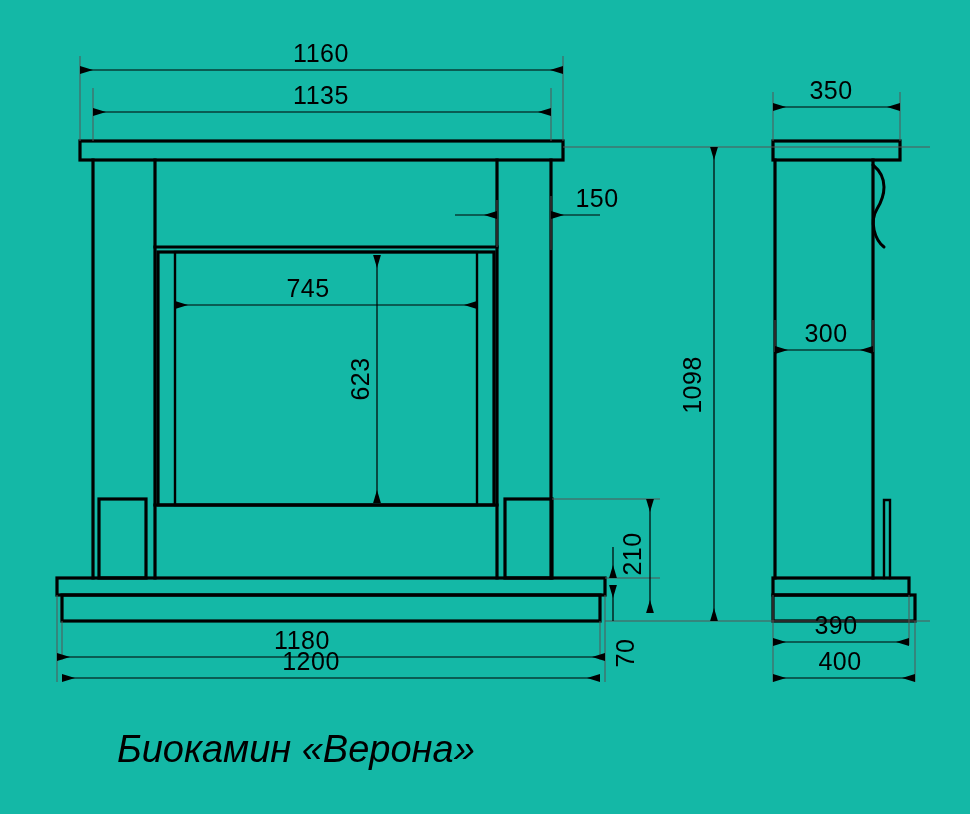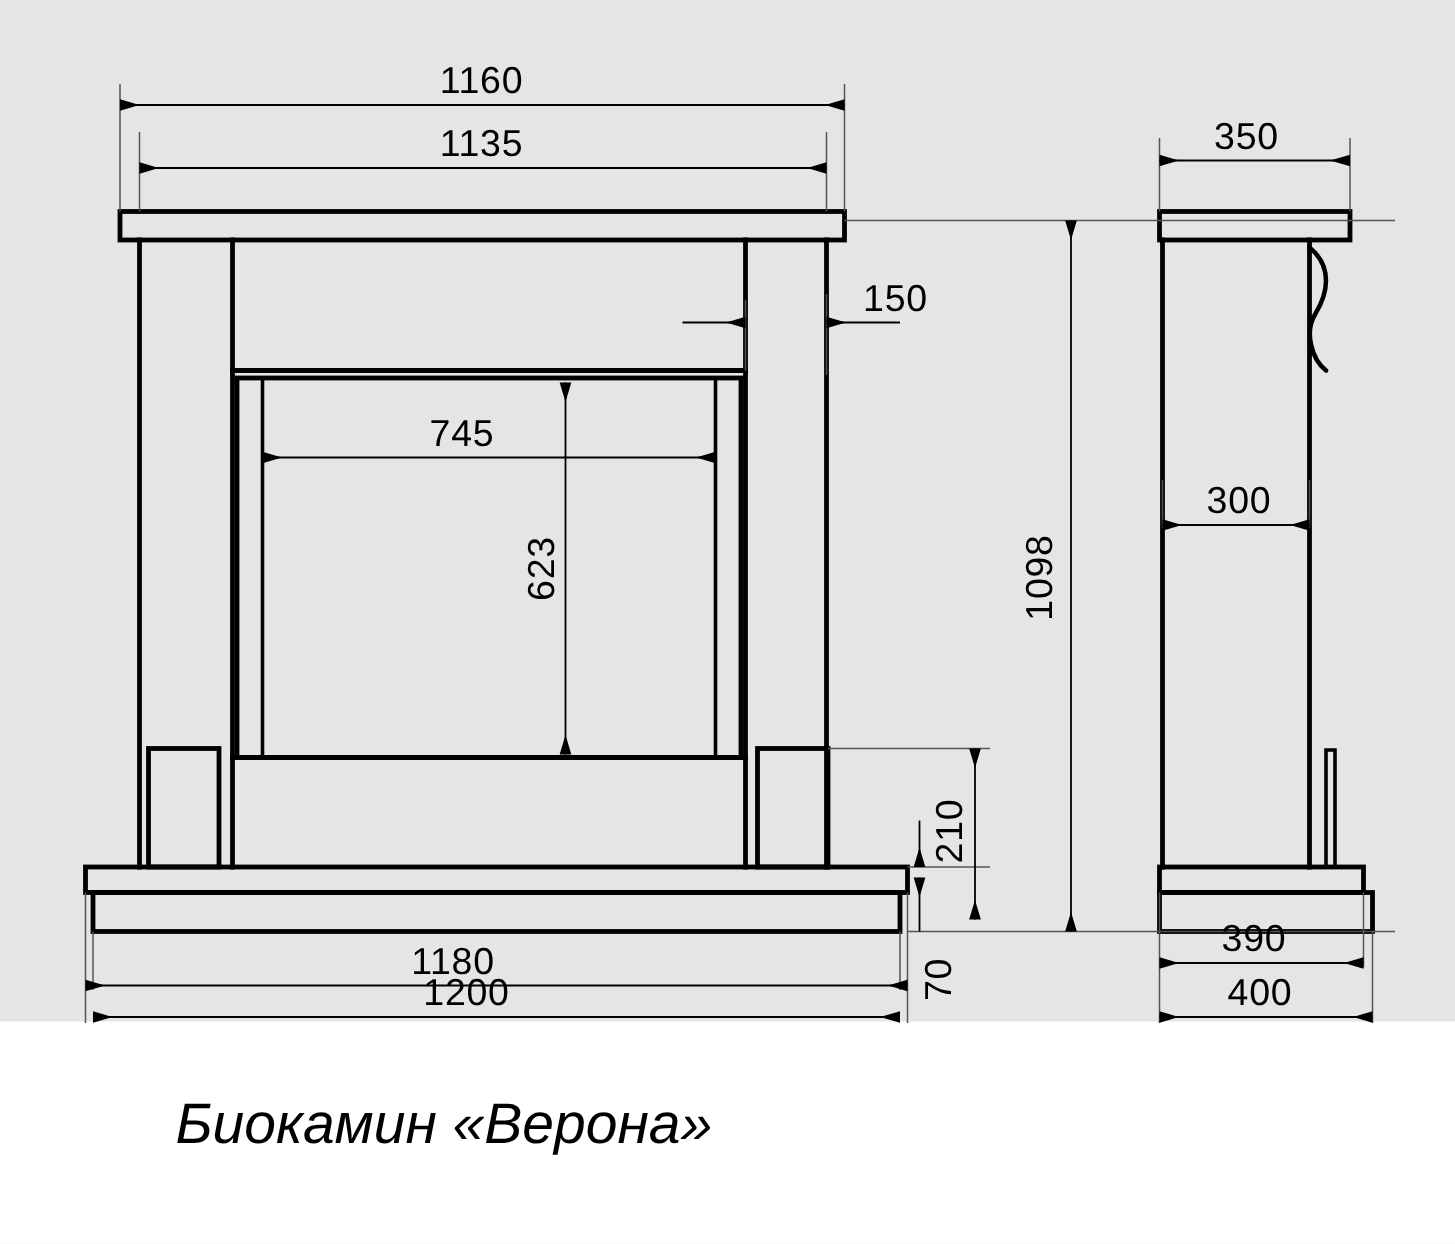--- a/index.html
+++ b/index.html
@@ -9,22 +9,22 @@
   }
   body {
     width: 970px;
     height: 829px;
     font-family: "Liberation Sans", sans-serif;
     overflow: hidden;
   }
   #drawing-root {
     position: relative;
     width: 970px;
-    height: 681px;
-    background: #e5e5e5;
+    height: 814px;
+    background: #14b8a6;
   }
   svg#tech-drawing {
     display: block;
     width: 970px;
     height: 829px;
   }
   .part-outline {
     fill: none;
     stroke: #000000;
     stroke-width: 3.2;

